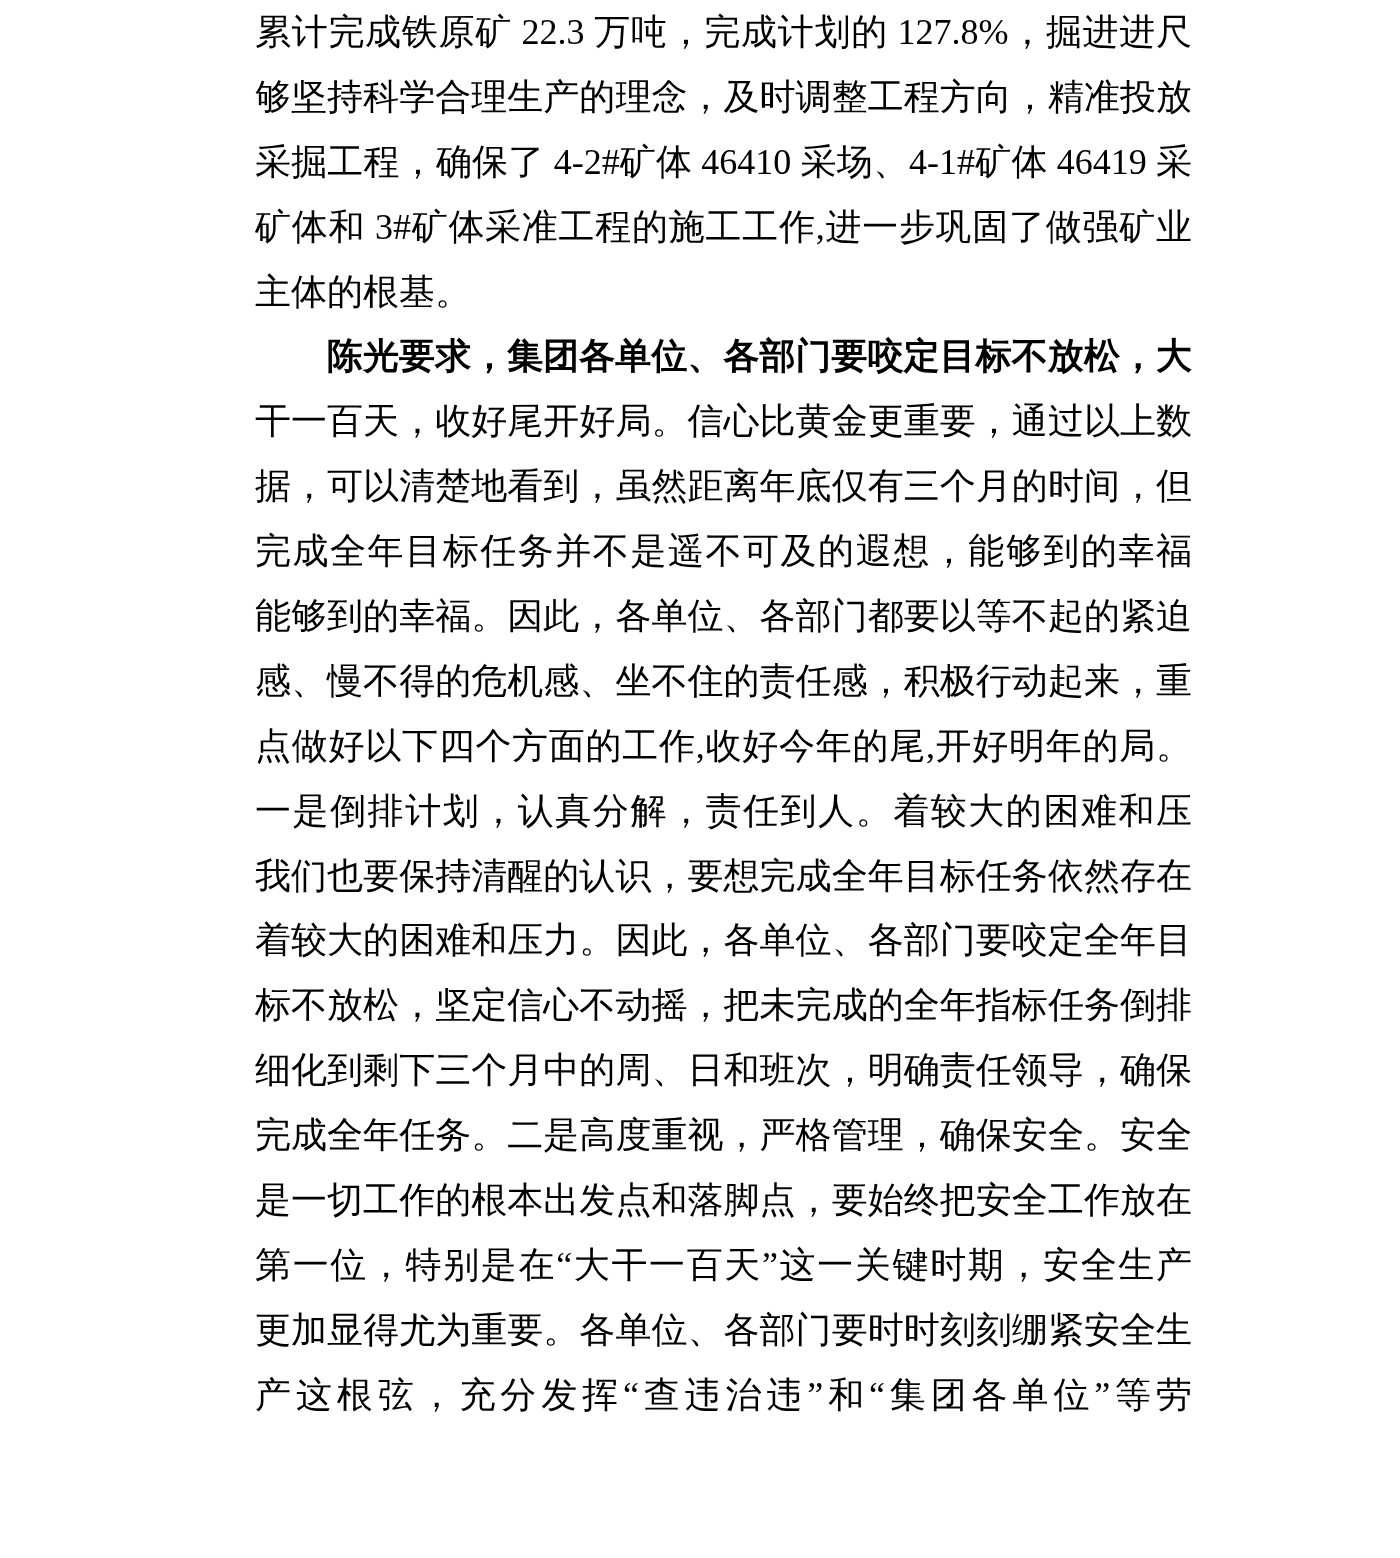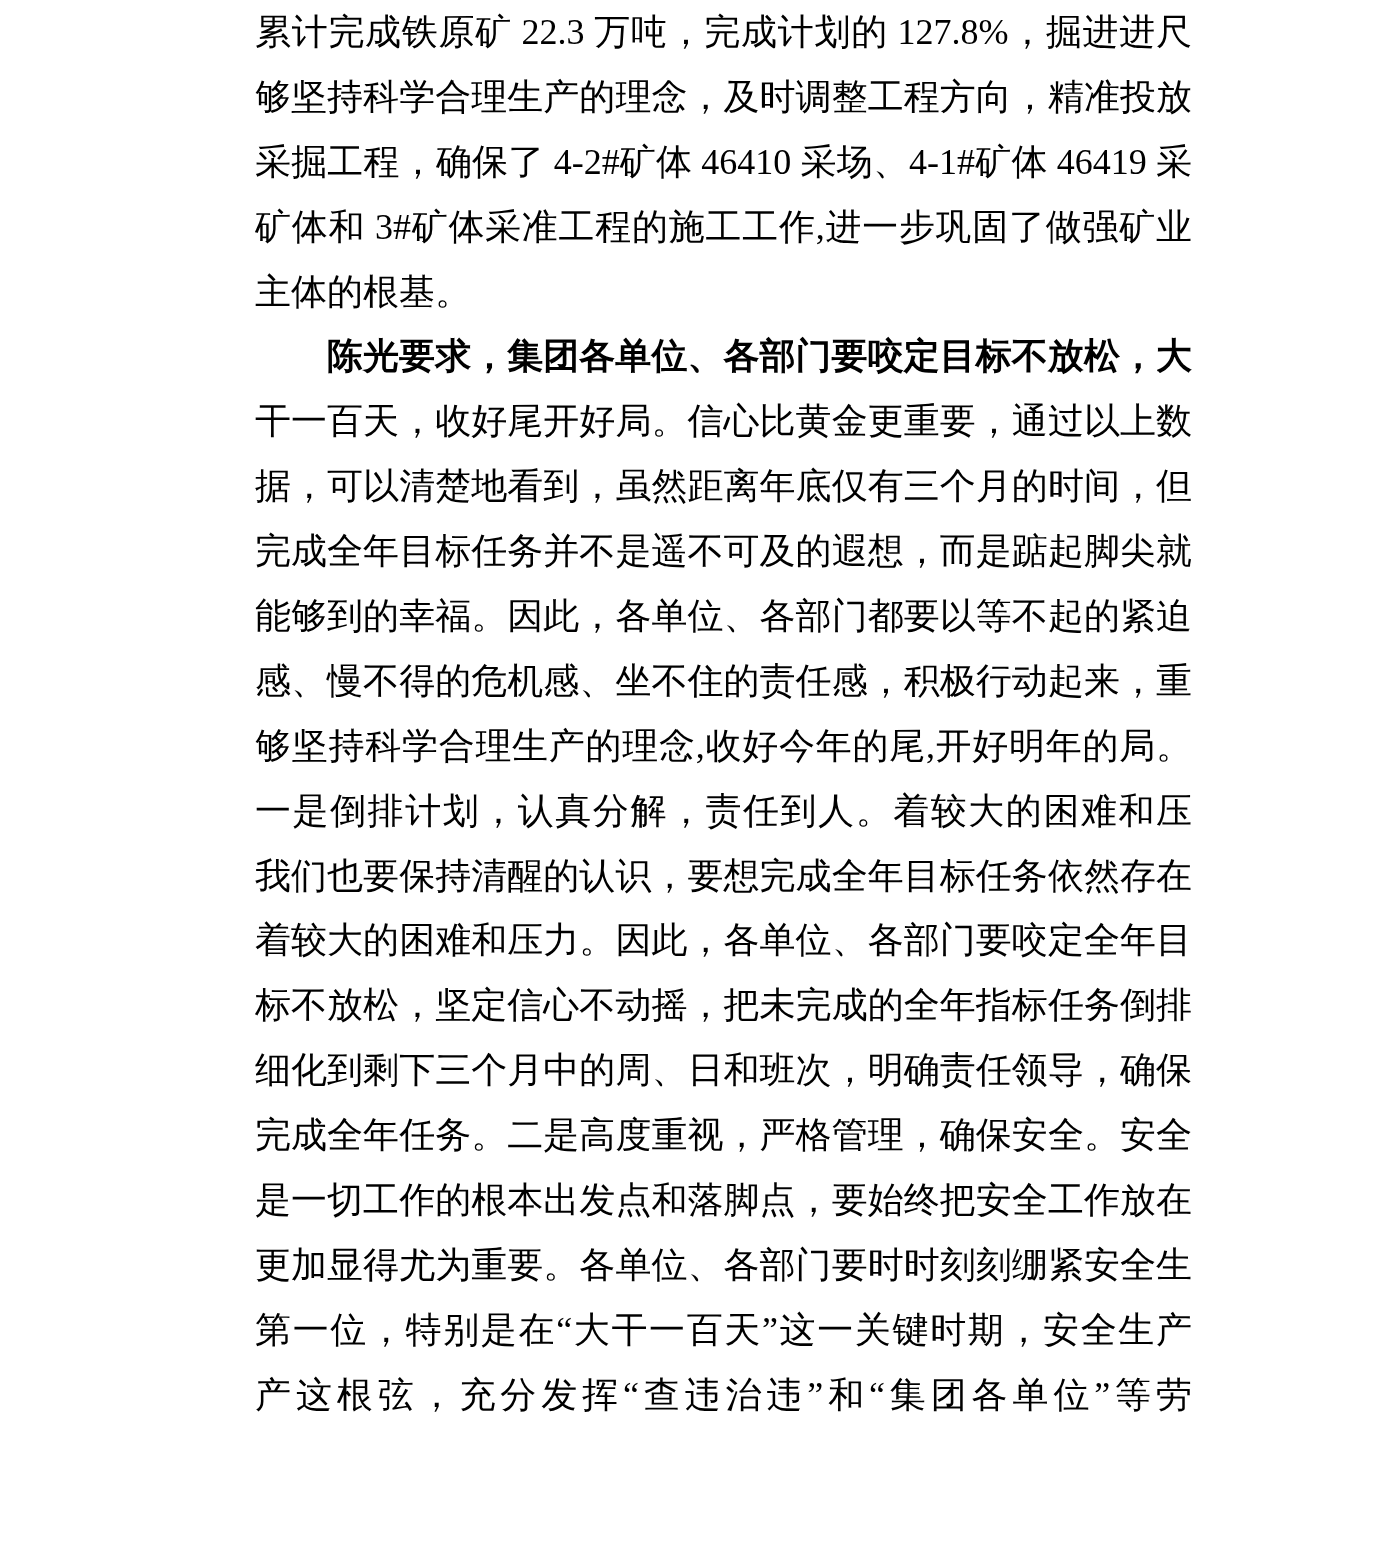--- a/index.html
+++ b/index.html
@@ -48,27 +48,27 @@
 
 <div class="doc">
   <div class="line"><span>累计完成铁原矿 22.3 万吨，完成计划的 127.8%，掘进进尺</span></div>
   <div class="line"><span>够坚持科学合理生产的理念，及时调整工程方向，精准投放</span></div>
   <div class="line"><span>采掘工程，确保了 4-2#矿体 46410 采场、4-1#矿体 46419 采</span></div>
   <div class="line"><span>矿体和 3#矿体采准工程的施工工作,进一步巩固了做强矿业</span></div>
   <div class="line para-end"><span>主体的根基。</span></div>
   <div class="line indent"><span>陈光要求，集团各单位、各部门要咬定目标不放松，大</span></div>
   <div class="line"><span>干一百天，收好尾开好局。信心比黄金更重要，通过以上数</span></div>
   <div class="line"><span>据，可以清楚地看到，虽然距离年底仅有三个月的时间，但</span></div>
-  <div class="line"><span>完成全年目标任务并不是遥不可及的遐想，而是踮起脚尖就</span></div>
+  <div class="line"><span>完成全年目标任务并不是遥不可及的遐想，能够到的幸福</span></div>
   <div class="line"><span>能够到的幸福。因此，各单位、各部门都要以等不起的紧迫</span></div>
   <div class="line"><span>感、慢不得的危机感、坐不住的责任感，积极行动起来，重</span></div>
-  <div class="line"><span>够坚持科学合理生产的理念,收好今年的尾,开好明年的局。</span></div>
+  <div class="line"><span>点做好以下四个方面的工作,收好今年的尾,开好明年的局。</span></div>
   <div class="line"><span class="b">一是倒排计划，认真分解，责任到人。</span><span>着较大的困难和压力，</span></div>
   <div class="line"><span>我们也要保持清醒的认识，要想完成全年目标任务依然存在</span></div>
   <div class="line"><span>着较大的困难和压力。因此，各单位、各部门要咬定全年目</span></div>
   <div class="line"><span>标不放松，坚定信心不动摇，把未完成的全年指标任务倒排</span></div>
   <div class="line"><span>细化到剩下三个月中的周、日和班次，明确责任领导，确保</span></div>
   <div class="line"><span>完成全年任务。</span><span class="b">二是高度重视，严格管理，确保安全。</span><span>安全</span></div>
   <div class="line"><span>是一切工作的根本出发点和落脚点，要始终把安全工作放在</span></div>
+  <div class="line"><span>第一位，特别是在“大干一百天”这一关键时期，安全生产</span></div>
   <div class="line"><span>更加显得尤为重要。各单位、各部门要时时刻刻绷紧安全生</span></div>
-  <div class="line"><span>第一位，特别是在“大干一百天”这一关键时期，安全生产</span></div>
   <div class="line"><span>产这根弦，充分发挥“查违治违”和“集团各单位”等劳</span></div>
 </div>
 
 </body></html>

